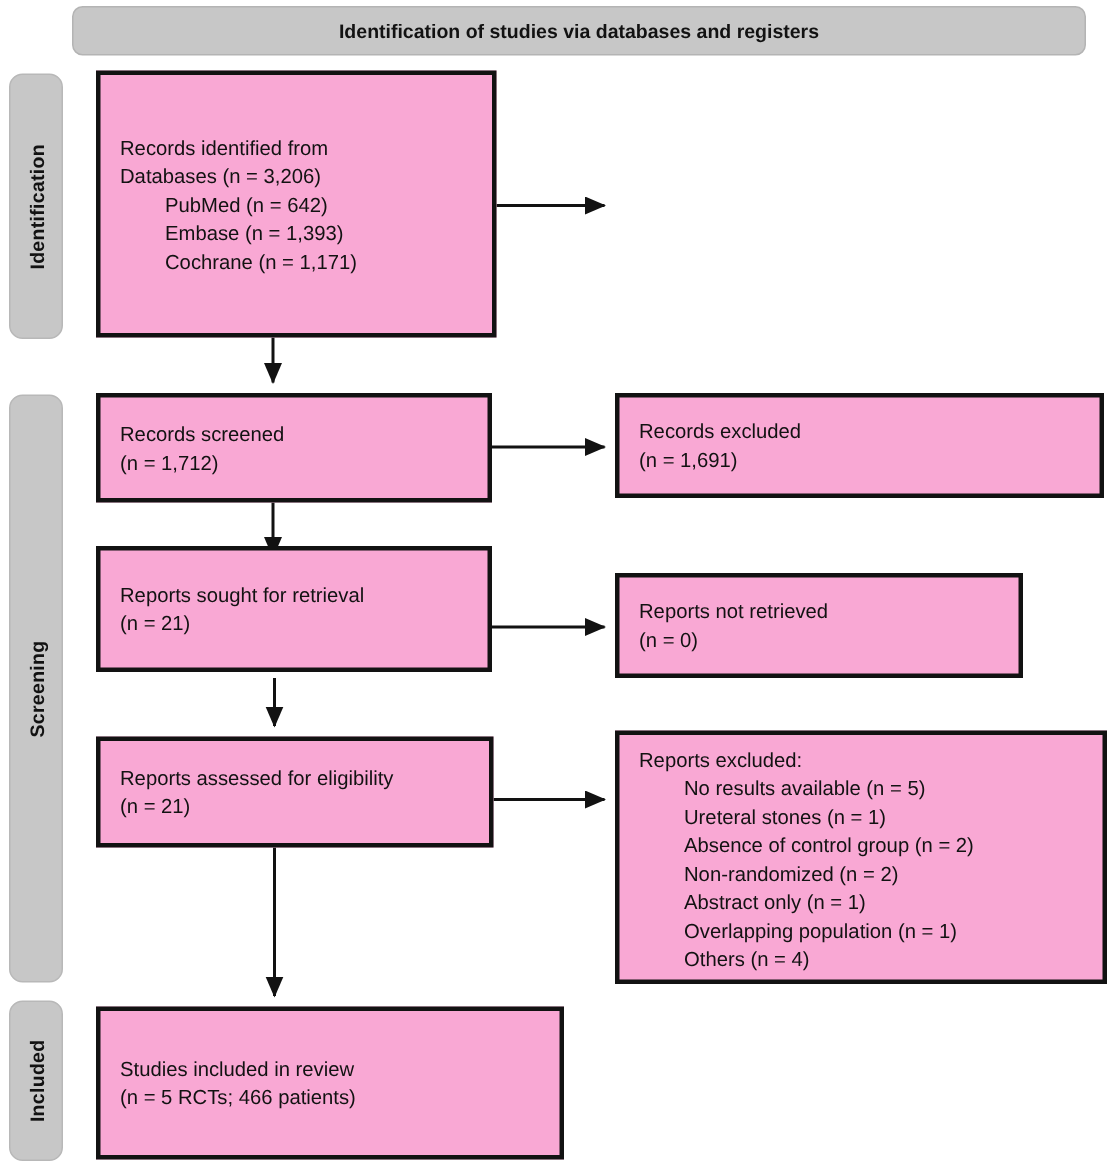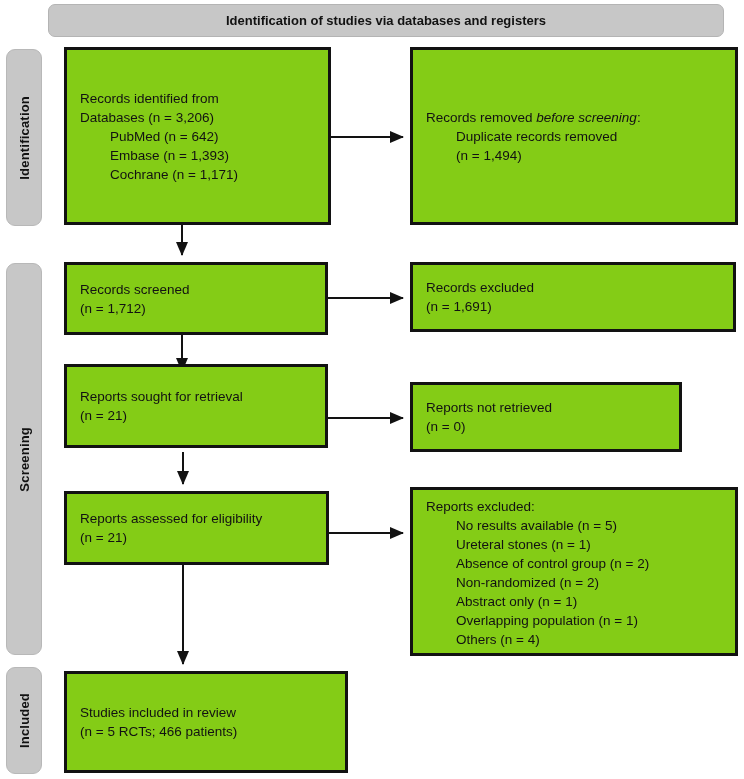--- a/index.html
+++ b/index.html
@@ -41,41 +41,41 @@
     font-weight: bold; font-size: 13px;
     letter-spacing: 0.2px;
     white-space: nowrap;
   }
   .stage.identification { top: 49px;  height: 177px; }
   .stage.screening      { top: 263px; height: 392px; }
   .stage.included       { top: 667px; height: 107px; }
   
   .fbox {
     position: absolute;
-    background: #84cc16;
+    background: #f9a8d4;
     border: 3px solid #121212;
     box-sizing: border-box;
     display: flex; flex-direction: column; justify-content: center;
     font-size: 13.5px; line-height: 19px;
     padding: 6px 8px 6px 13px;
   }
   .fbox .line   { white-space: nowrap; }
   .fbox .indent { padding-left: 30px; white-space: nowrap; }
   .fbox .it     { font-style: italic; }
   .fbox.top-align { justify-content: center; padding-top: 9px; }
 
   .b1 { left: 64px;  top: 47px;  width: 267px; height: 178px; }
   .r1 { left: 410px; top: 47px;  width: 328px; height: 178px; }
   .b2 { left: 64px;  top: 262px; width: 264px; height: 73px; }
   .r2 { left: 410px; top: 262px; width: 326px; height: 70px; }
   .b3 { left: 64px;  top: 364px; width: 264px; height: 84px; }
   .r3 { left: 410px; top: 382px; width: 272px; height: 70px; }
   .b4 { left: 64px;  top: 491px; width: 265px; height: 74px; }
   .r4 { left: 410px; top: 487px; width: 328px; height: 169px; }
-  .b5 { left: 64px;  top: 671px; width: 284px; height: 102px; }
+  .b5 { left: 64px;  top: 671px; width: 312px; height: 102px; }
 
   .arrows {
     position: absolute; left: 0; top: 0;
     width: 744px; height: 779px;
     pointer-events: none;
   }
 </style>
 </head>
 <body>
 
@@ -112,25 +112,20 @@
   </svg>
 
   <div class="fbox b1">
     <div class="line">Records identified from</div>
     <div class="line">Databases (n = 3,206)</div>
     <div class="indent">PubMed (n = 642)</div>
     <div class="indent">Embase (n = 1,393)</div>
     <div class="indent">Cochrane (n = 1,171)</div>
   </div>
 
-  <div class="fbox r1">
-    <div class="line"><span>Records removed </span><span class="it">before screening</span><span>:</span></div>
-    <div class="indent">Duplicate records removed</div>
-    <div class="indent">(n = 1,494)</div>
-  </div>
 
   <div class="fbox b2">
     <div class="line">Records screened</div>
     <div class="line">(n = 1,712)</div>
   </div>
   <div class="fbox r2">
     <div class="line">Records excluded</div>
     <div class="line">(n = 1,691)</div>
   </div>
 

